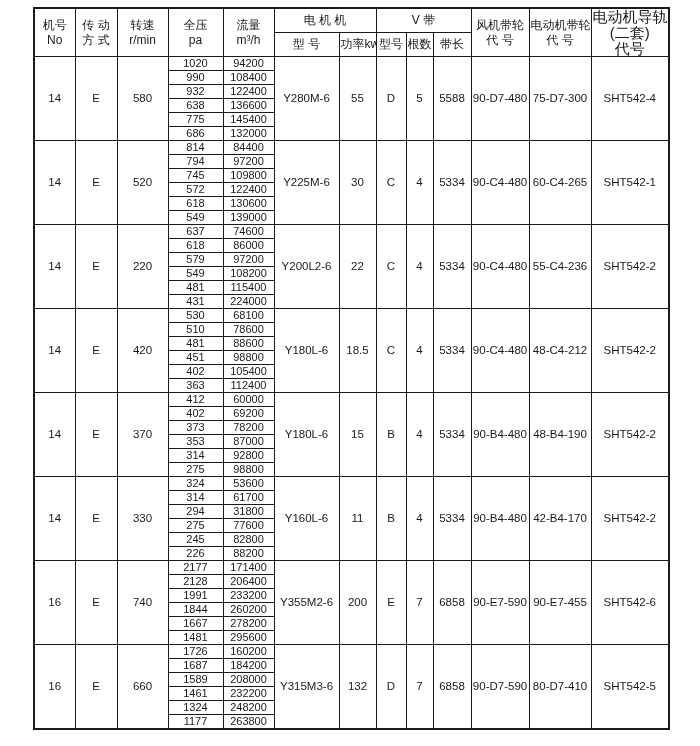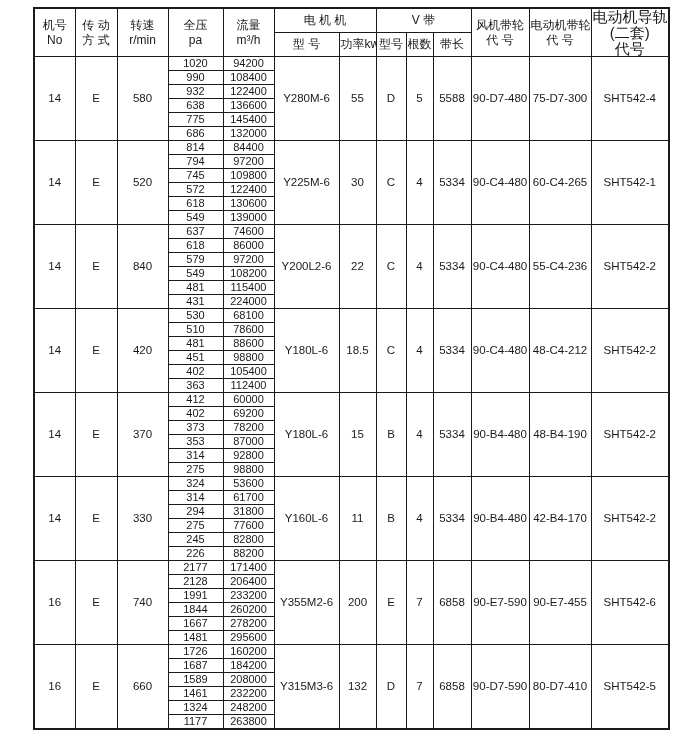--- a/index.html
+++ b/index.html
@@ -174,21 +174,21 @@
           <td>618</td>
           <td>130600</td>
         </tr>
         <tr>
           <td>549</td>
           <td>139000</td>
         </tr>
         <tr>
           <td rowspan="6" class="merged">14</td>
           <td rowspan="6" class="merged">E</td>
-          <td rowspan="6" class="merged">840</td>
+          <td rowspan="6" class="merged">220</td>
           <td>637</td>
           <td>74600</td>
           <td rowspan="6" class="merged">Y200L2-6</td>
           <td rowspan="6" class="merged">22</td>
           <td rowspan="6" class="merged">C</td>
           <td rowspan="6" class="merged">4</td>
           <td rowspan="6" class="merged">5334</td>
           <td rowspan="6" class="merged">90-C4-480</td>
           <td rowspan="6" class="merged">55-C4-236</td>
           <td rowspan="6" class="merged">SHT542-2</td>

